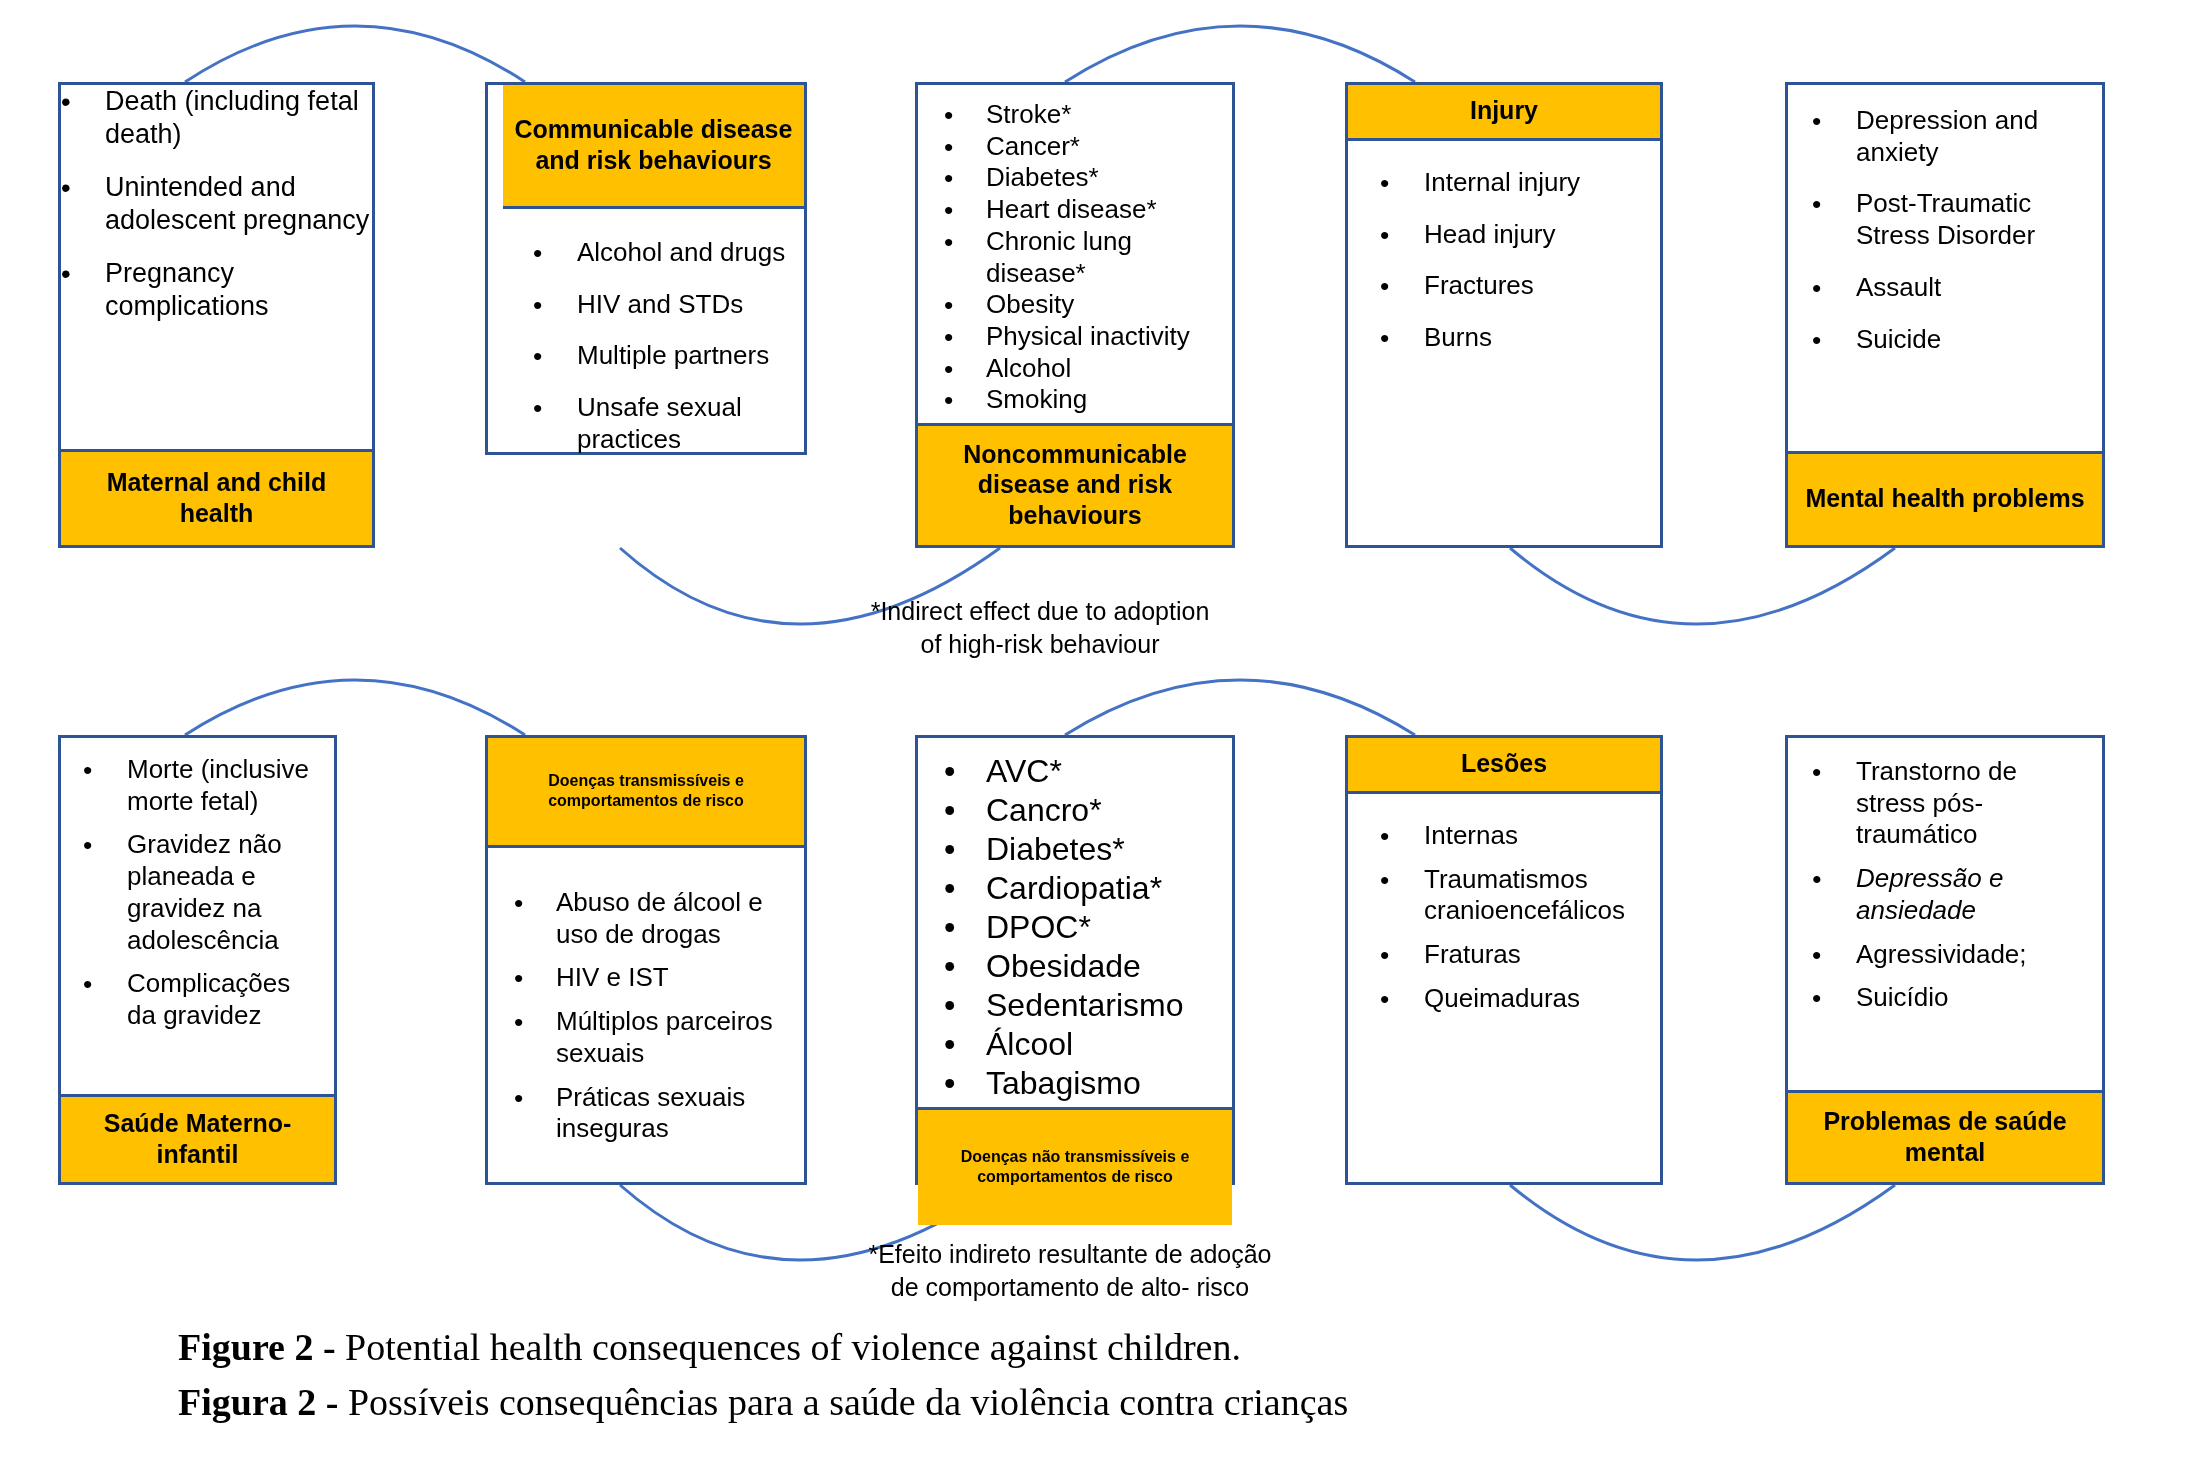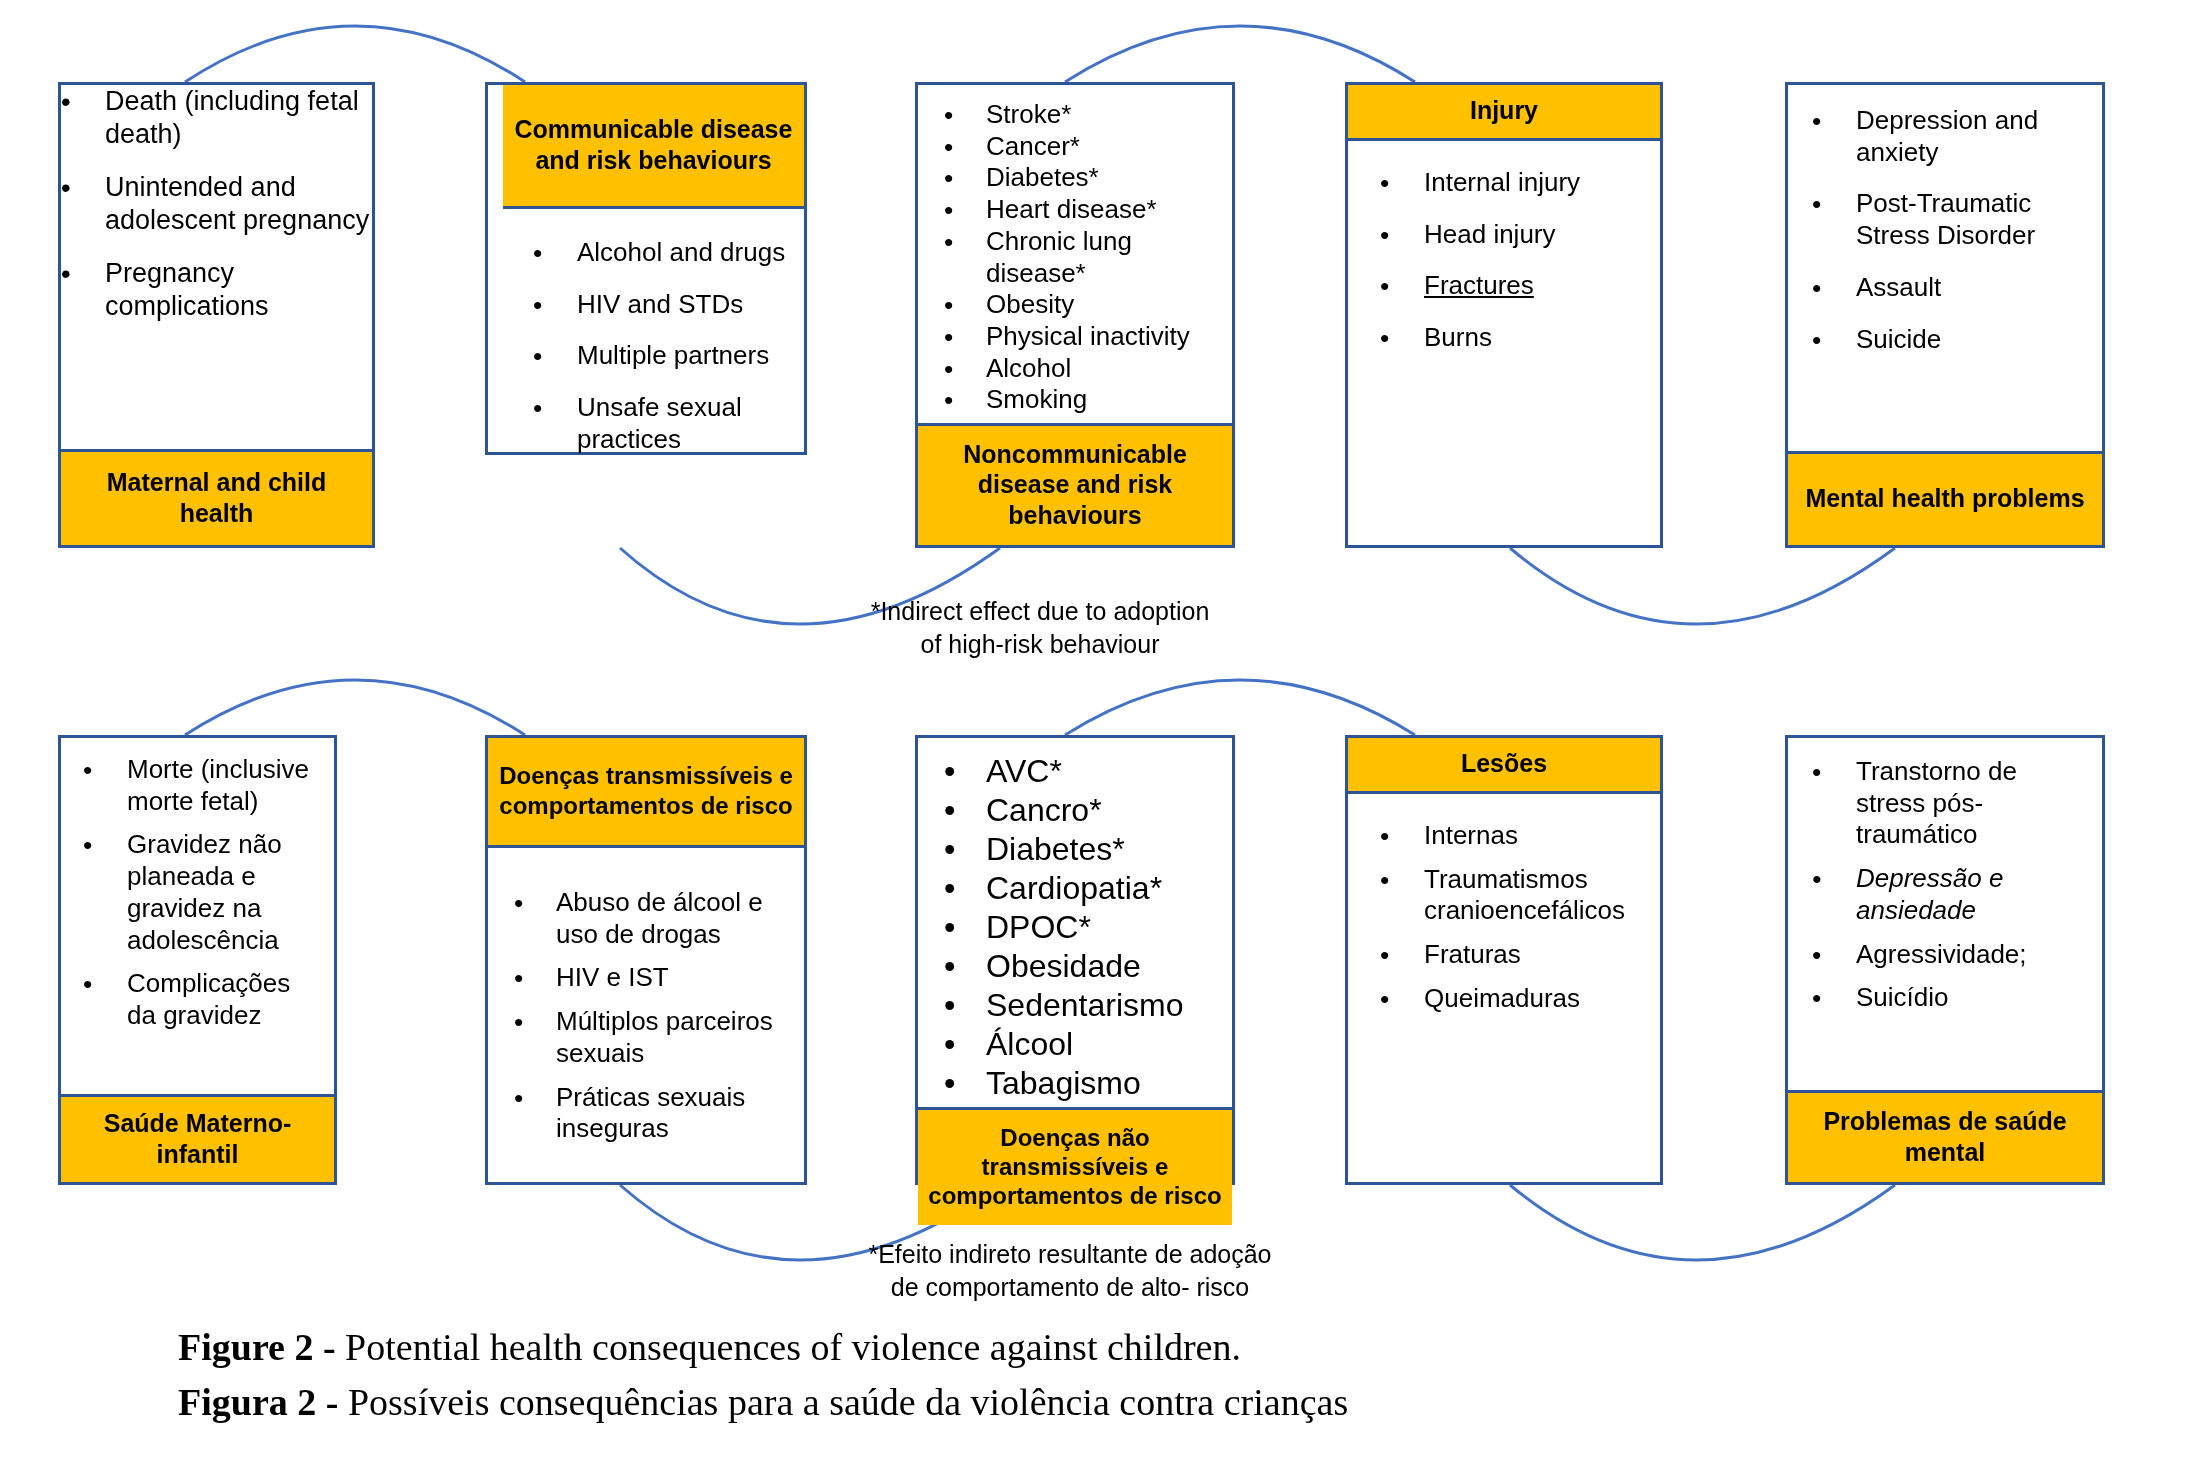--- a/index.html
+++ b/index.html
@@ -65,21 +65,21 @@
     top: 0;
     font-size: 1.02em;
   }
   
   .sp-wide li { margin-bottom: 20px; }
   .sp-med  li { margin-bottom: 12px; }
   .sp-tight li { margin-bottom: 0px; }
   .pad-b { padding: 22px 10px 8px 22px; }
   .fs-24 { font-size: 27px; }
   .fs-hdr { font-size: 25px; }
-  .fs-hdr-s { font-size: 24px; }
+  .fs-hdr-s { font-size: 16px; }
 
   .note {
     position: absolute;
     text-align: center;
     font-size: 25px;
     color: #000000;
     line-height: 1.3;
     white-space: pre-line;
   }
   .caption {
@@ -151,21 +151,21 @@
       <li style="padding-left:42px;">Smoking</li>
     </ul>
     <div class="hdr bottom fs-hdr" style="height:122px; display:flex; align-items:center; justify-content:center;">Noncommunicable disease and risk behaviours</div>
   </div>
 
   <div class="box" style="left:1345px; top:82px; width:318px; height:466px;">
     <div class="hdr top fs-hdr" style="height:56px; display:flex; align-items:center; justify-content:center;">Injury</div>
     <ul class="items sp-wide" style="padding:26px 10px 8px 32px; font-size:26px;">
       <li style="padding-left:44px;">Internal injury</li>
       <li style="padding-left:44px;">Head injury</li>
-      <li style="padding-left:44px;text-decoration:underline;">Fractures</li>
+      <li style="padding-left:44px;">Fractures</li>
       <li style="padding-left:44px;">Burns</li>
     </ul>
   </div>
 
   <div class="box" style="left:1785px; top:82px; width:320px; height:466px;gap:16px;">
     <ul class="items sp-wide" style="padding:20px 10px 8px 24px; font-size:26px;">
       <li style="padding-left:44px;">Depression and anxiety</li>
       <li style="padding-left:44px;">Post-Traumatic Stress Disorder</li>
       <li style="padding-left:44px;">Assault</li>
       <li style="padding-left:44px;">Suicide</li>

